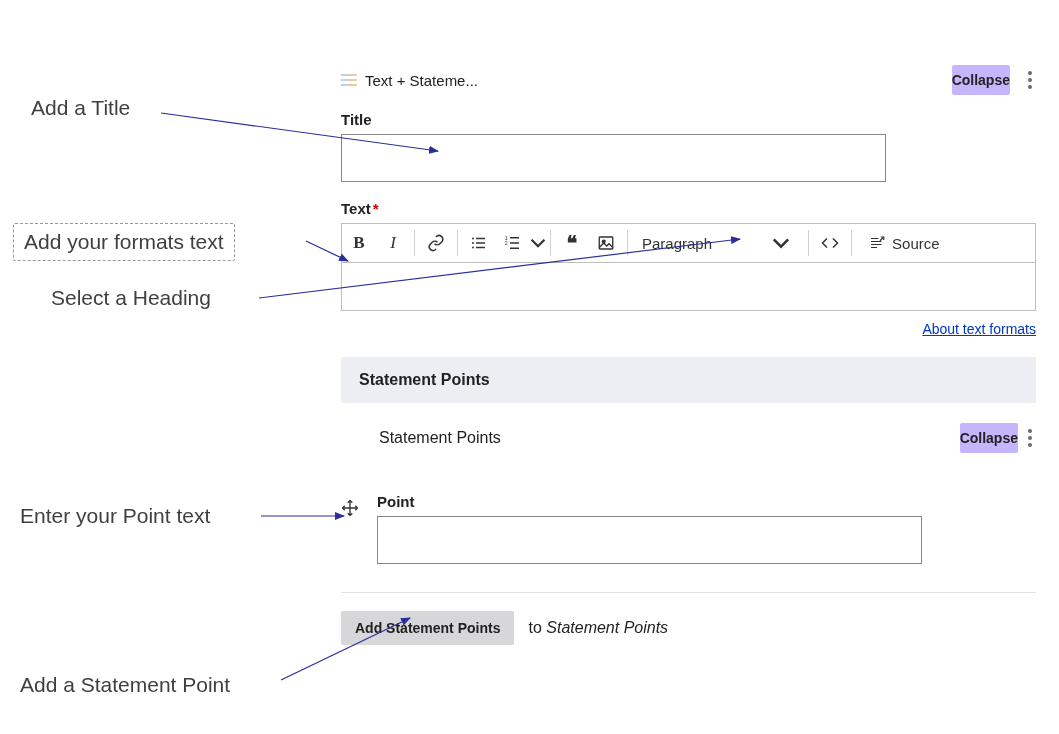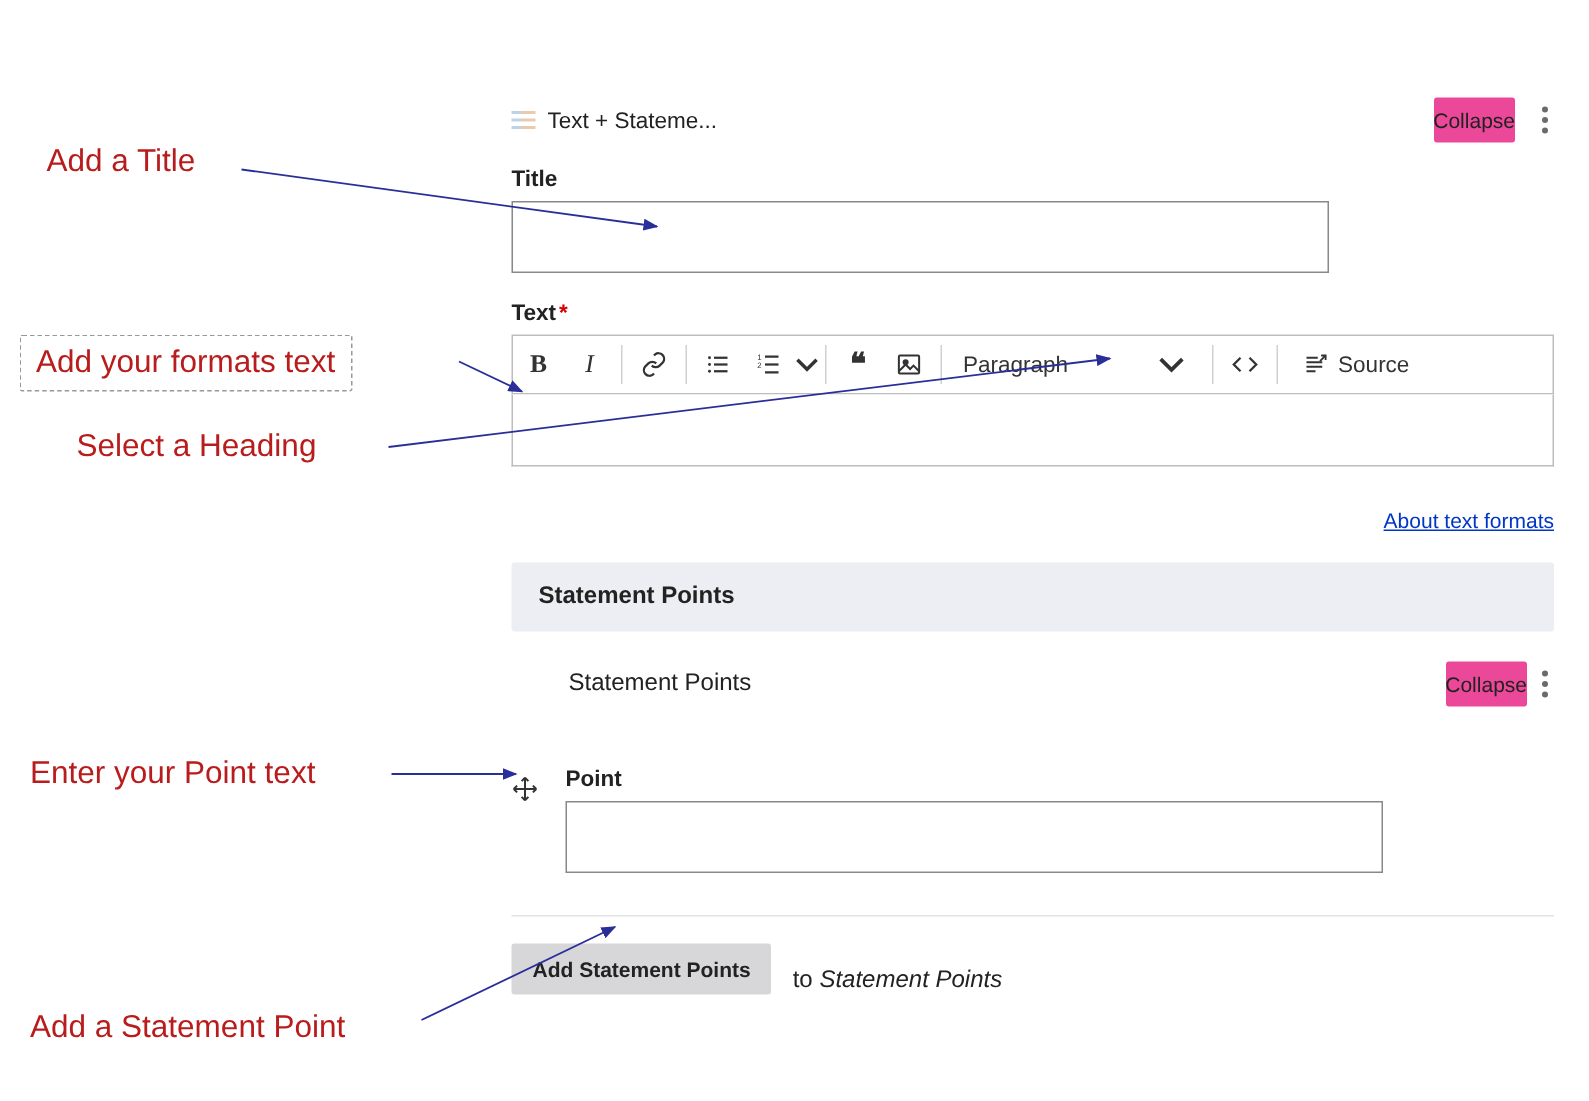--- a/index.html
+++ b/index.html
@@ -15,21 +15,21 @@
   svg.arrows {
     position: absolute;
     top: 0; left: 0;
     width: 1059px; height: 734px;
     pointer-events: none;
     z-index: 10;
   }
   .annot {
     position: absolute;
     font-size: 21px;
-    color: #b91c1c;
+    color: #404040;
     white-space: nowrap;
   }
   .annot.dashed {
     border: 1px dashed #999;
     padding: 6px 10px;
     border-radius: 2px;
     background: #fff;
   }
 
   .form-area {
@@ -54,23 +54,23 @@
   }
   .drag-icon span {
     display: block;
     width: 100%;
     height: 2px;
     background: linear-gradient(to right, #8fb6d6 0 40%, #d6a97a 40% 100%);
     opacity: .6;
   }
   .block-header .spacer { flex: 1; }
   .btn-collapse {
-    background: #ec4899;
+    background: #c4b5fd;
     border: none;
-    font-weight: 400;
+    font-weight: 700;
     font-size: 14px;
     padding: 7px 0;
     border-radius: 2px;
     cursor: pointer;
     color: #222;
   }
   .kebab {
     width: 4px;
     display: flex;
     flex-direction: column;
@@ -131,21 +131,21 @@
   .ck-body {
     width: 695px;
     height: 48px;
     border: 1px solid #bdbdbd;
     border-top: none;
     background: #fff;
   }
   .about-link {
     width: 695px;
     text-align: right;
-    margin-top: 28px;
+    margin-top: 10px;
     font-size: 14px;
   }
   .about-link a {
     color: #0036c7;
     text-decoration: underline;
   }
 
   .section-header {
     width: 695px;
     background: #eceef3;
@@ -189,21 +189,21 @@
   .divider {
     width: 695px;
     height: 1px;
     background: #e3e3e3;
     margin-top: 28px;
     margin-bottom: 18px;
   }
 
   .add-row {
     display: flex;
-    align-items: flex-end;
+    align-items: center;
     gap: 14px;
     font-size: 16px;
   }
   .btn-add {
     background: #d7d7d9;
     border: none;
     font-weight: 700;
     font-size: 14px;
     padding: 9px 14px;
     border-radius: 2px;

